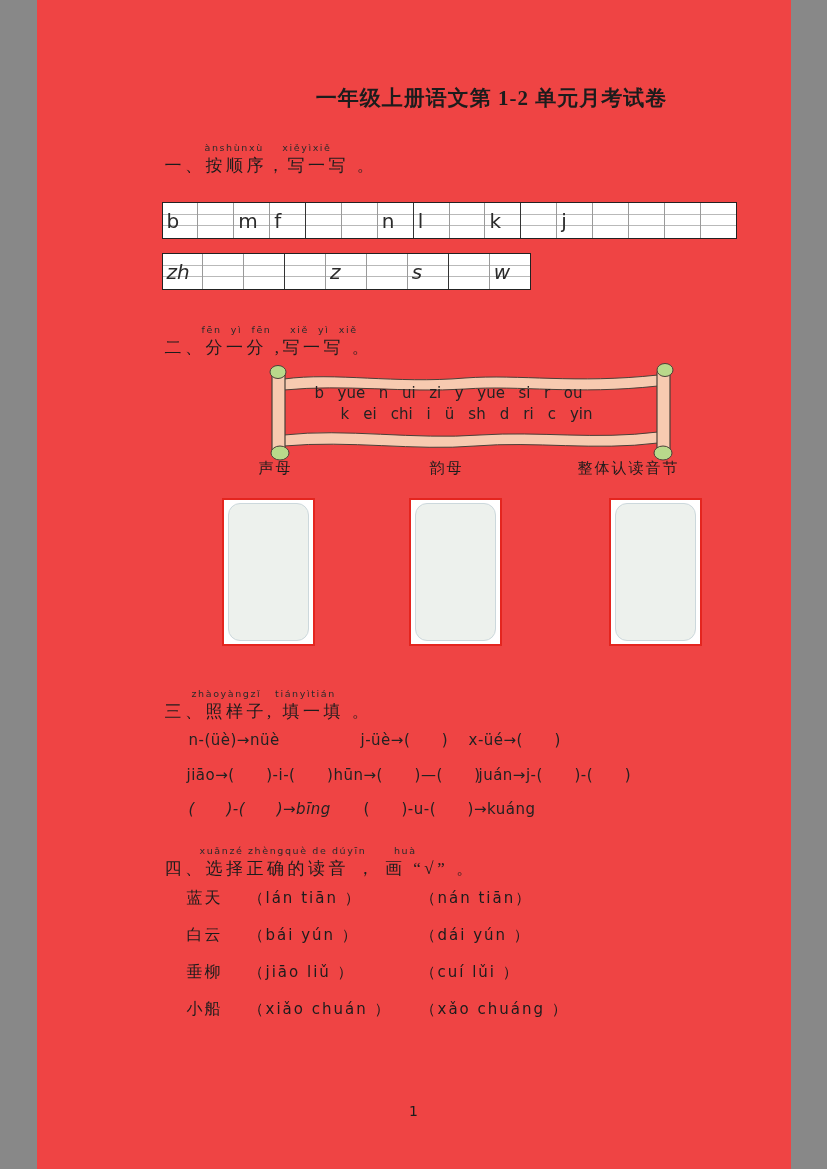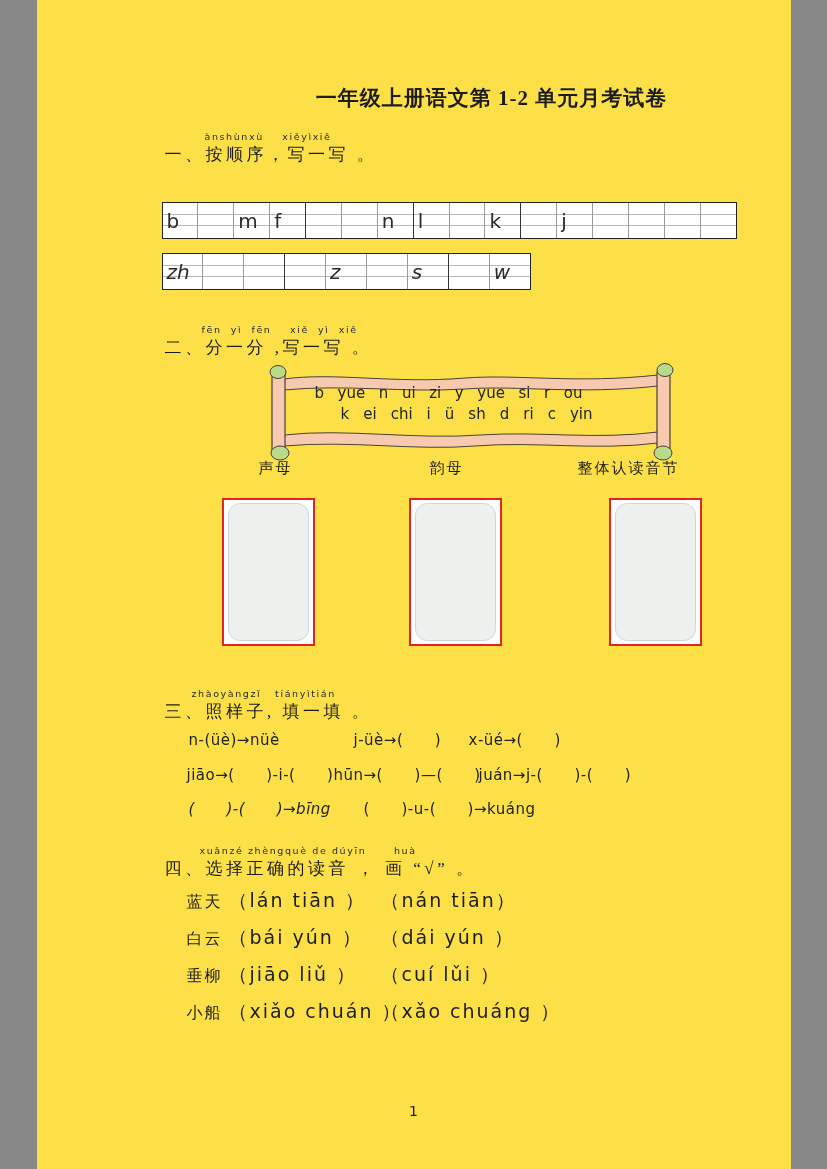--- a/index.html
+++ b/index.html
@@ -1,37 +1,37 @@
 <!DOCTYPE html>
 <html><head>
 <meta charset="utf-8">
 <style>
   html,body{margin:0;padding:0;background:#888;}
   .page{
-    position:relative; width:754px; height:1169px; background:#fde047;
+    position:relative; width:754px; height:1169px; background:#ef4444;
     margin:0 auto; overflow:hidden;
     font-family:"Liberation Sans", sans-serif; color:#1c1c1c;
   }
   
   .title{
     position:absolute; top:84px; left:455px; transform:translateX(-50%);
     font-family:"Liberation Serif", serif; font-weight:700;
     font-size:21px; letter-spacing:1px; white-space:nowrap;
   }
   
   .sec-head{position:absolute; white-space:nowrap;}
   .sec-head .py{
     font-family:"DejaVu Sans", sans-serif; font-size:9.5px; letter-spacing:1.6px;
     color:#2a2a2a; white-space:pre; margin-bottom:1px;
   }
   .sec-head .zh{
     font-family:"Liberation Serif", serif; font-size:17px; letter-spacing:3.5px;
     white-space:pre;
   }
-  #sec1-head{top:131px; left:128px;} #sec1-head .py{margin-left:40px;}
+  #sec1-head{top:131px; left:128px;} #sec1-head .py{margin-left:40px;margin-top:11px;}
   #sec2-head{top:324px; left:128px;} #sec2-head .py{margin-left:37px;}
   #sec3-head{top:688px; left:128px;} #sec3-head .py{margin-left:27px;}
   #sec4-head{top:845px; left:128px;} #sec4-head .py{margin-left:35px;}
   
   .fourline{
     position:absolute; display:flex; height:37px;
     border:1.5px solid #222; box-sizing:border-box; background:#fff;
   }
   #grid1{top:202px; left:125px; width:575px;}
   #grid2{top:253px; left:125px; width:369px;font-style:italic;}
@@ -73,30 +73,30 @@
   #abox1{left:185px;} #abox2{left:372px;} #abox3{left:572px;}
   .abox .inner{
     position:absolute; left:4px; right:4px; top:3px; bottom:3px;
     background:#edf1ed; border:1px solid #ccd8dc; border-radius:12px;
   }
   
   .s3-item{
     position:absolute; white-space:pre;
     font-family:"DejaVu Sans", sans-serif; font-size:15px; letter-spacing:.5px; color:#222;
   }
-  #s3-0-0{top:731px; left:152px;} #s3-0-1{top:731px; left:317px;} #s3-0-2{top:731px; left:432px;}
+  #s3-0-0{top:731px; left:152px;} #s3-0-1{top:731px; left:324px;} #s3-0-2{top:731px; left:432px;}
   #s3-1-0{top:766px; left:150px;} #s3-1-1{top:766px; left:297px;} #s3-1-2{top:766px; left:442px;}
   #s3-2-0{top:800px; left:152px;font-style:italic;} #s3-2-1{top:800px; left:327px;}
   
   #s4-rows{position:absolute; top:888px; left:150px;}
   .s4-row{display:flex; align-items:baseline; height:20px; margin-bottom:17px; white-space:pre;}
   .s4-word{
     font-family:"Liberation Serif", serif; font-size:16px; letter-spacing:2px; width:42px;
   }
-  .s4-opt{font-family:"DejaVu Sans", sans-serif; font-size:19px; letter-spacing:2px;}
+  .s4-opt{font-family:"DejaVu Sans", sans-serif; font-size:15px; letter-spacing:2px;margin-left:20px;}
   .s4-opt1{width:152px;}
   
   .page-num{
     position:absolute; top:1103px; left:0; right:0; text-align:center;
     font-family:"DejaVu Sans", sans-serif; font-size:14px;
   }
 </style>
 </head>
 <body>
 

